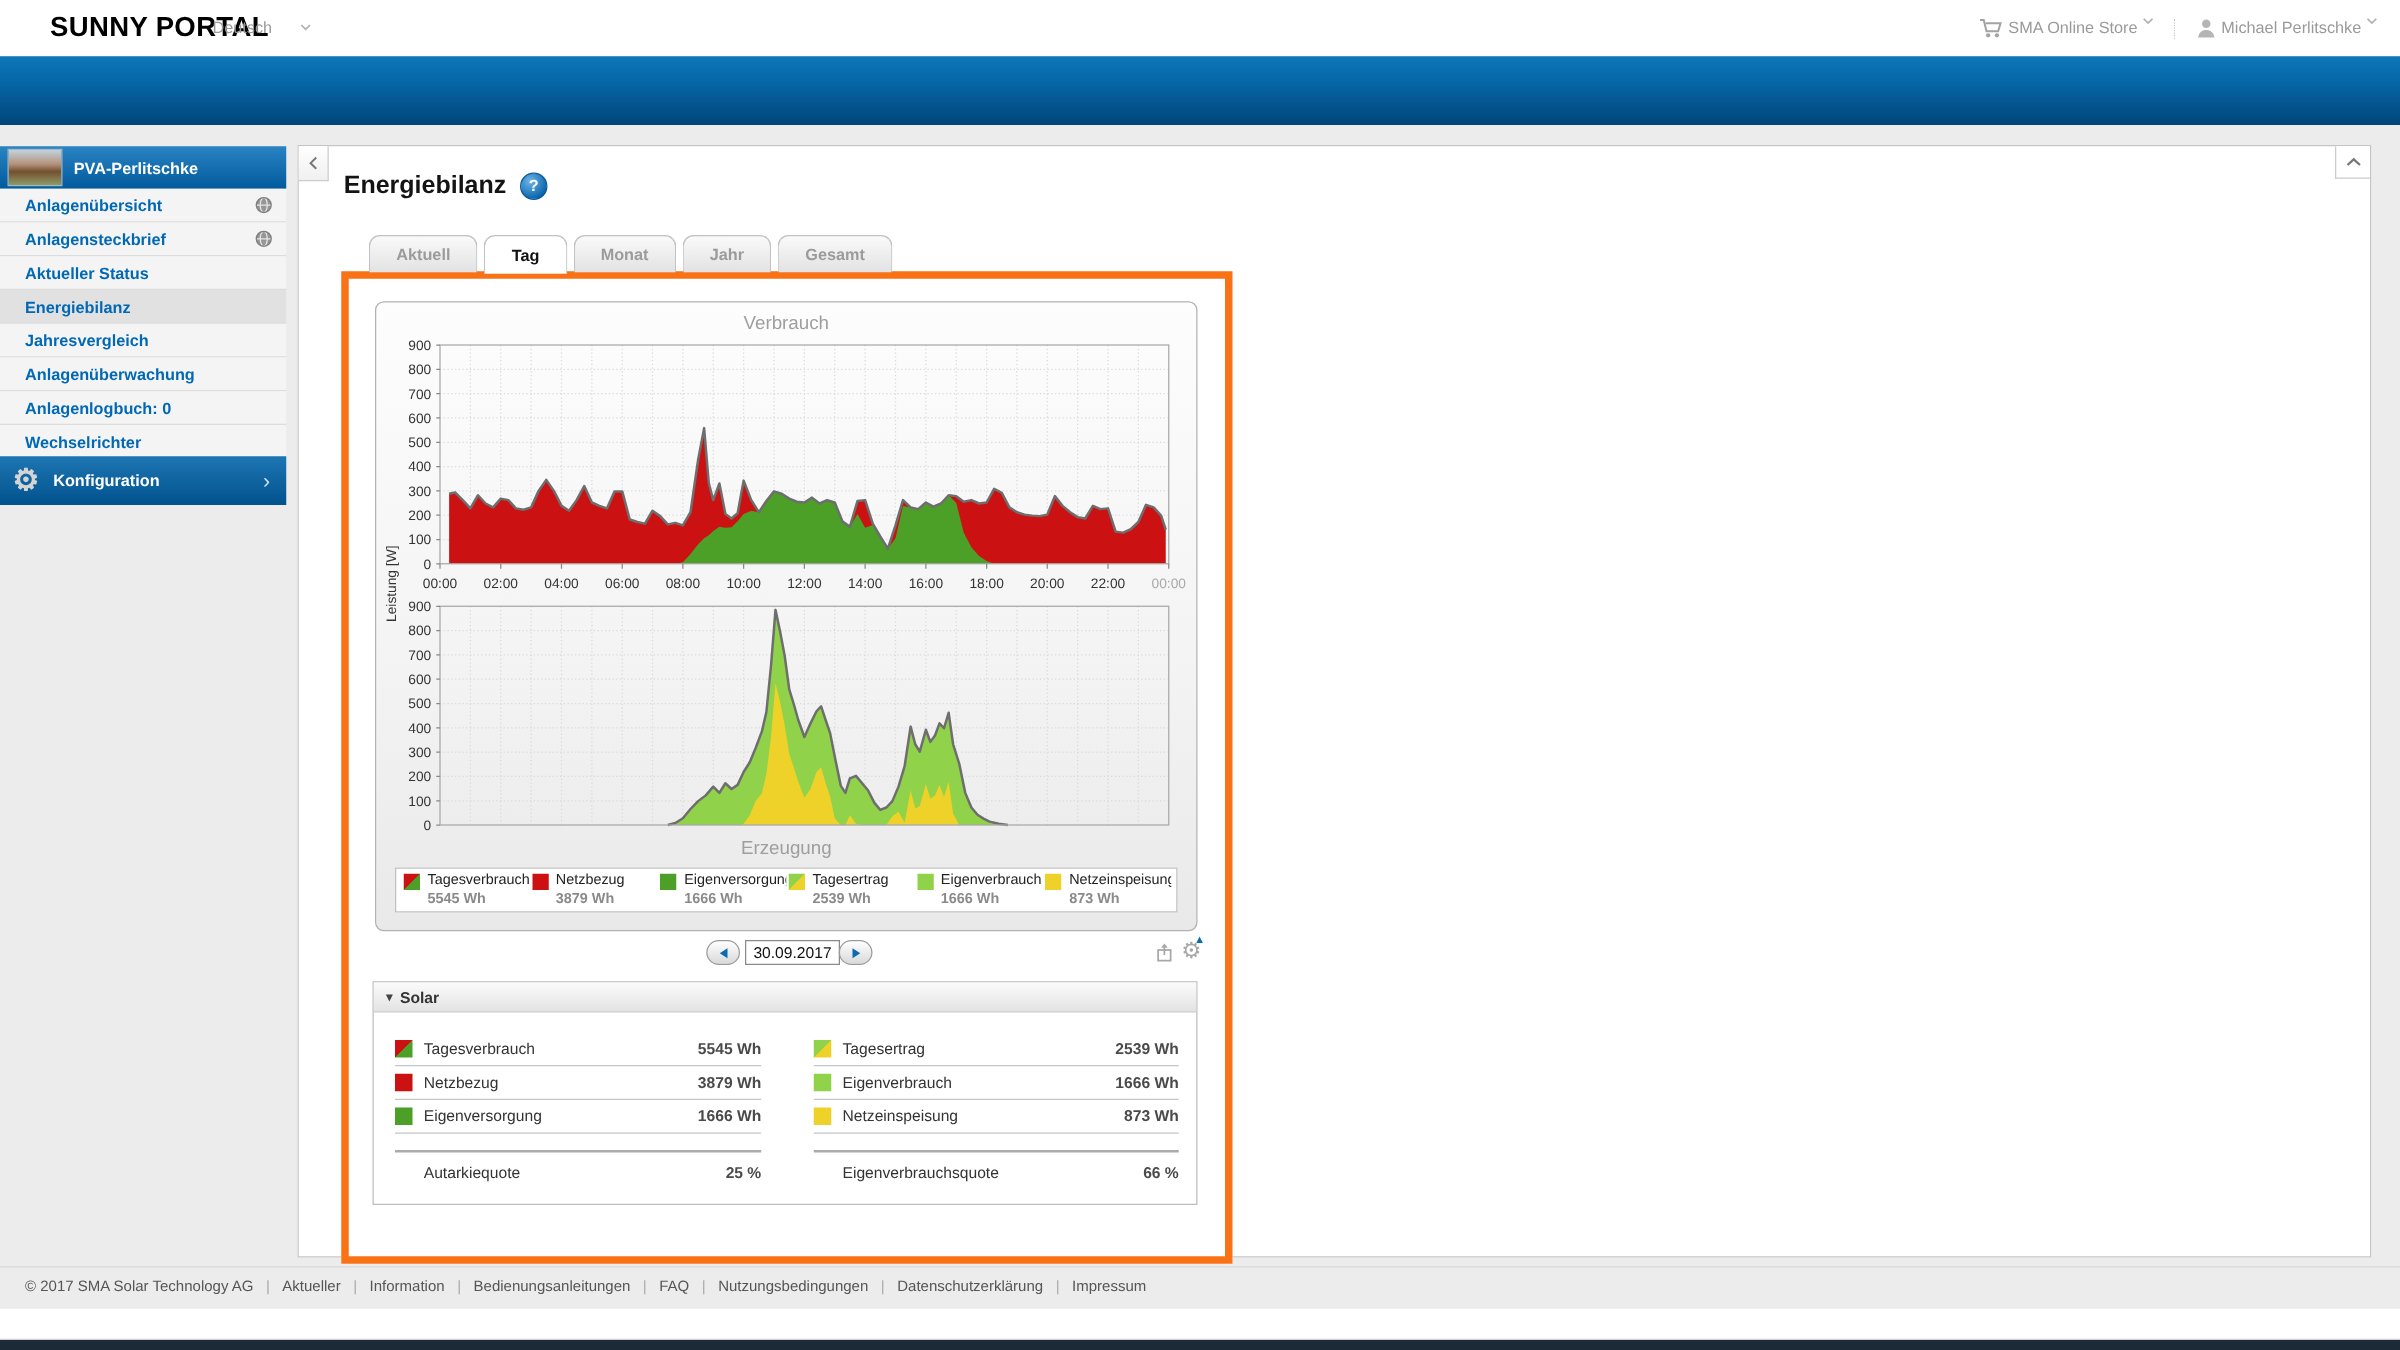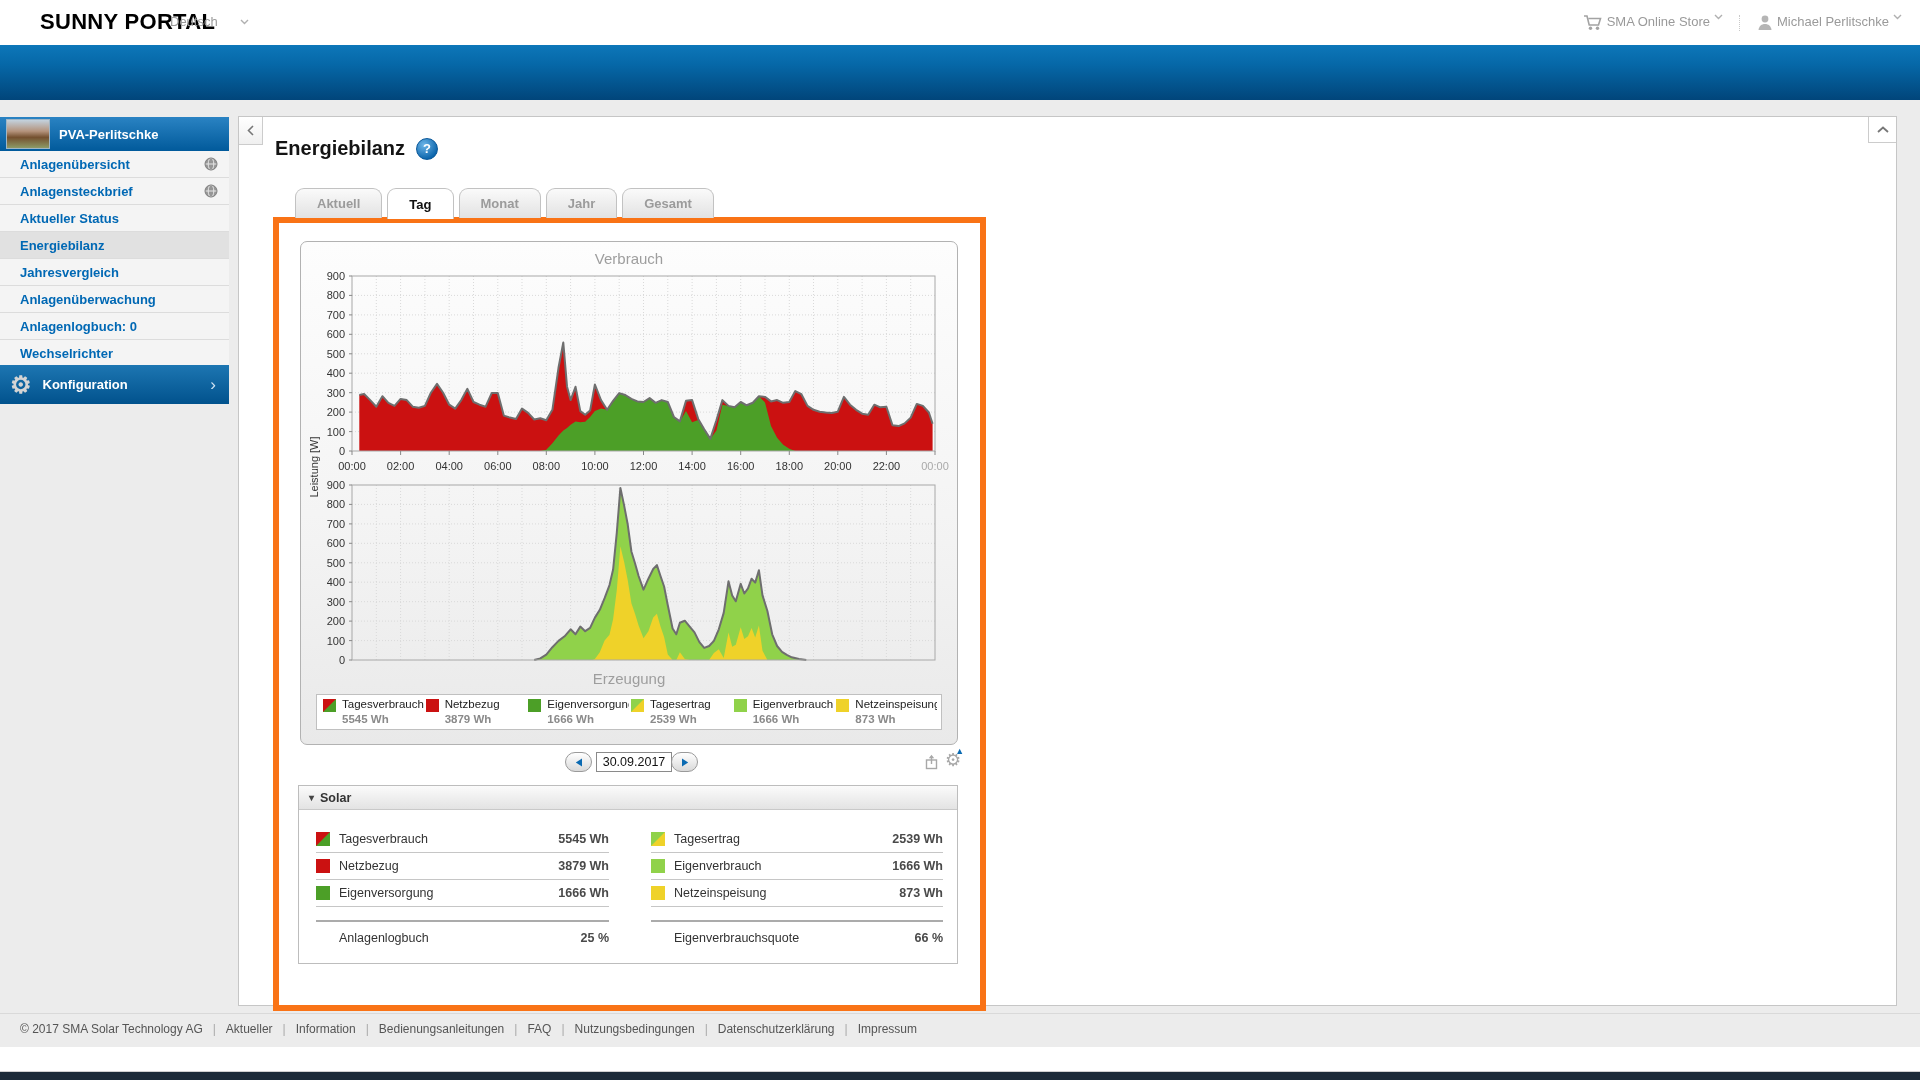--- a/index.html
+++ b/index.html
@@ -442,21 +442,21 @@
               <span class="val">3879 Wh</span>
             </div>
             <div class="brow">
               <span class="sw" style="background: rgb(76, 159, 39);"></span>
               <span>Eigenversorgung</span>
               <span class="val">1666 Wh</span>
             </div>
           </div>
         <div class="bdivider"></div>
         <div class="bquote">
-          <span>Anlagenlogbuch</span>
+          <span>Autarkiequote</span>
           <span class="val">25 %</span>
         </div>
       </div>
       <div class="bcol right">
         <div>
             <div class="brow">
               <span class="sw" style="background: linear-gradient(135deg, rgb(144, 210, 74) 49%, rgb(239, 210, 41) 51%);"></span>
               <span>Tagesertrag</span>
               <span class="val">2539 Wh</span>
             </div>

